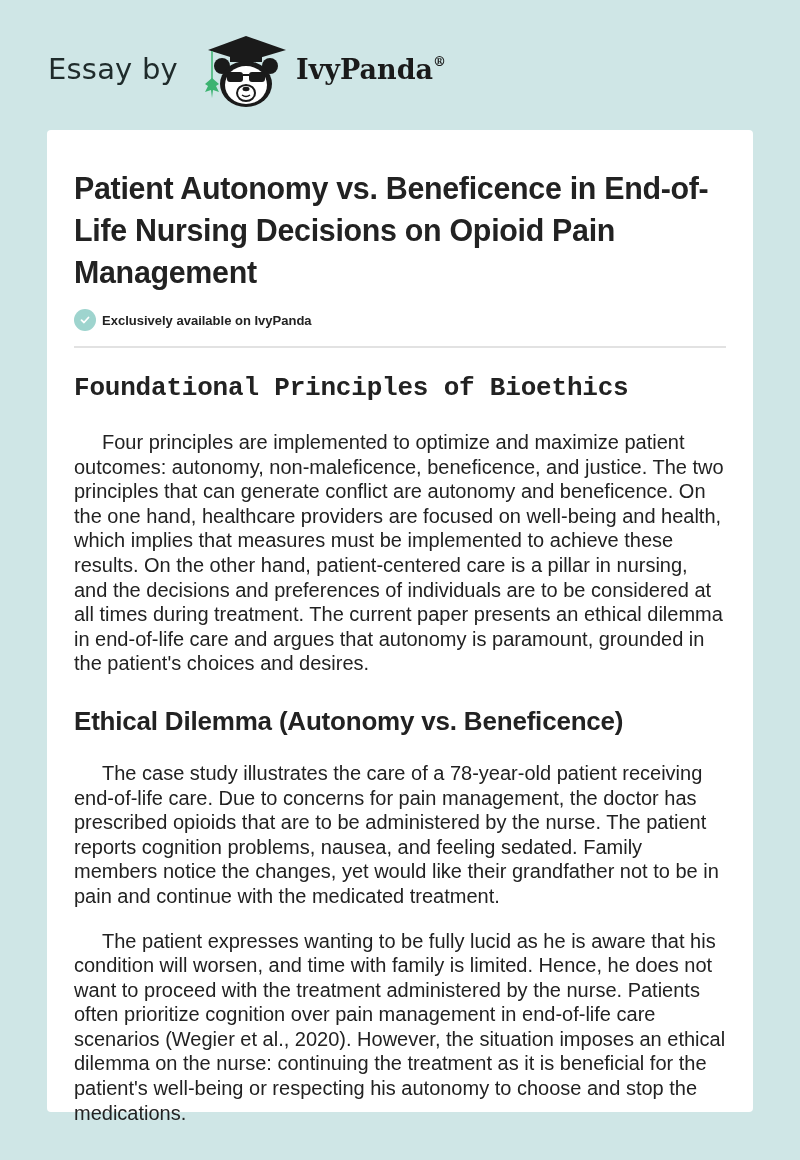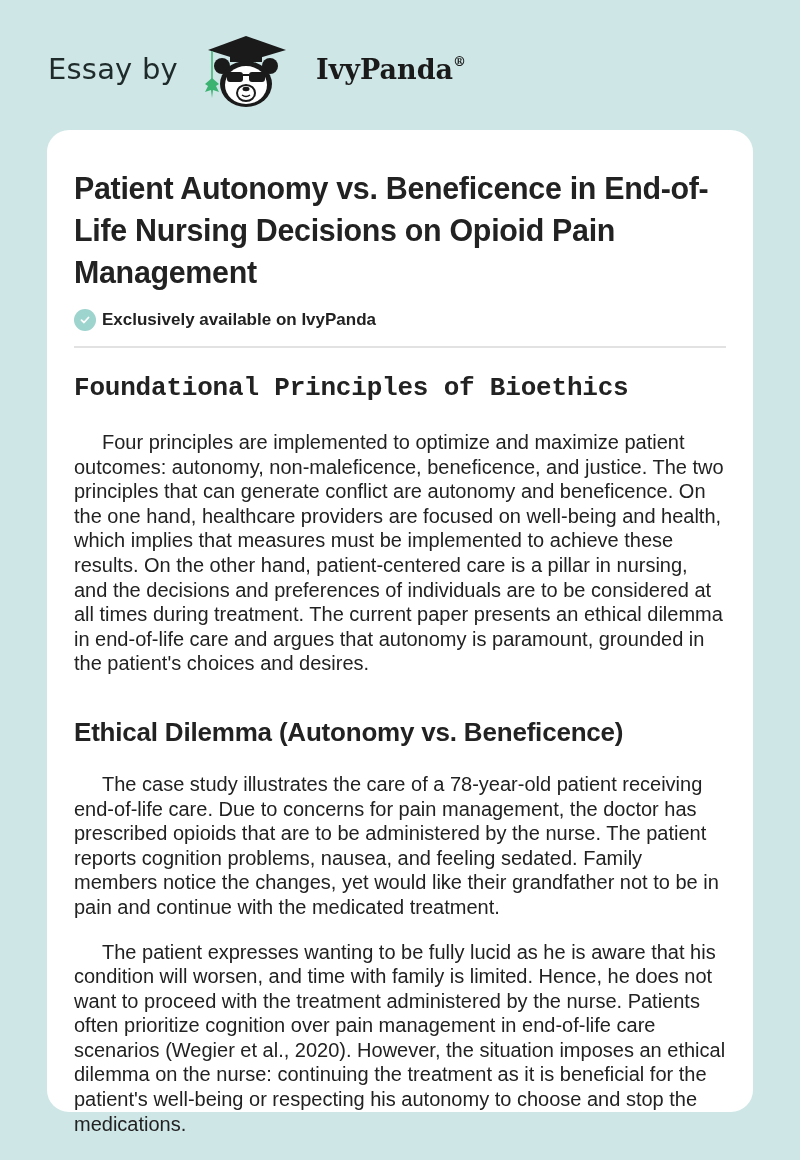--- a/index.html
+++ b/index.html
@@ -34,35 +34,34 @@
       height: 76px;
     }
     .brand-name {
       position: absolute;
       left: 296px;
       top: 54px;
       font-family: "DejaVu Serif", serif;
       font-weight: bold;
       font-size: 27px;
       color: #1a1a1a;
-      margin-left: 20px;
     }
     .brand-name sup {
       font-size: 13px;
       position: relative;
       top: -3px;
     }
     .card {
       position: absolute;
       left: 47px;
       top: 130px;
       width: 706px;
       height: 982px;
       background: #ffffff;
-      border-radius: 22px;
+      border-radius: 4px;
       padding: 38px 27px 0 27px;
     }
     .title {
       font-size: 31px;
       font-weight: bold;
       line-height: 42px;
       color: #222;
       letter-spacing: -0.3px;
       font-family: "Liberation Sans", sans-serif;
       transform: scaleX(0.98);
@@ -78,38 +77,38 @@
       width: 22px;
       height: 22px;
       border-radius: 50%;
       background: #9ed4ce;
       display: flex;
       align-items: center;
       justify-content: center;
       margin-right: 6px;
     }
     .badge-text {
-      font-size: 17px;
+      font-size: 13px;
       font-weight: bold;
       color: #222;
     }
     .divider {
       height: 2px;
       background: #e2e2e2;
       margin-top: 14px;
     }
     .section-heading {
       font-size: 26px;
       font-weight: bold;
       color: #222;
       line-height: 34px;
       letter-spacing: -0.2px;
     }
     .h-first { margin-top: 23px; font-family: Liberation Mono, monospace; }
-    .h-second { margin-top: 39px; }
+    .h-second { margin-top: 28px; }
     .para {
       font-size: 20px;
       line-height: 24.6px;
       color: #222;
       text-indent: 28px;
     }
     .p-first { margin-top: 25px; }
     .p-second { margin-top: 23px; }
     .p-third { margin-top: 20px; }
   </style>

